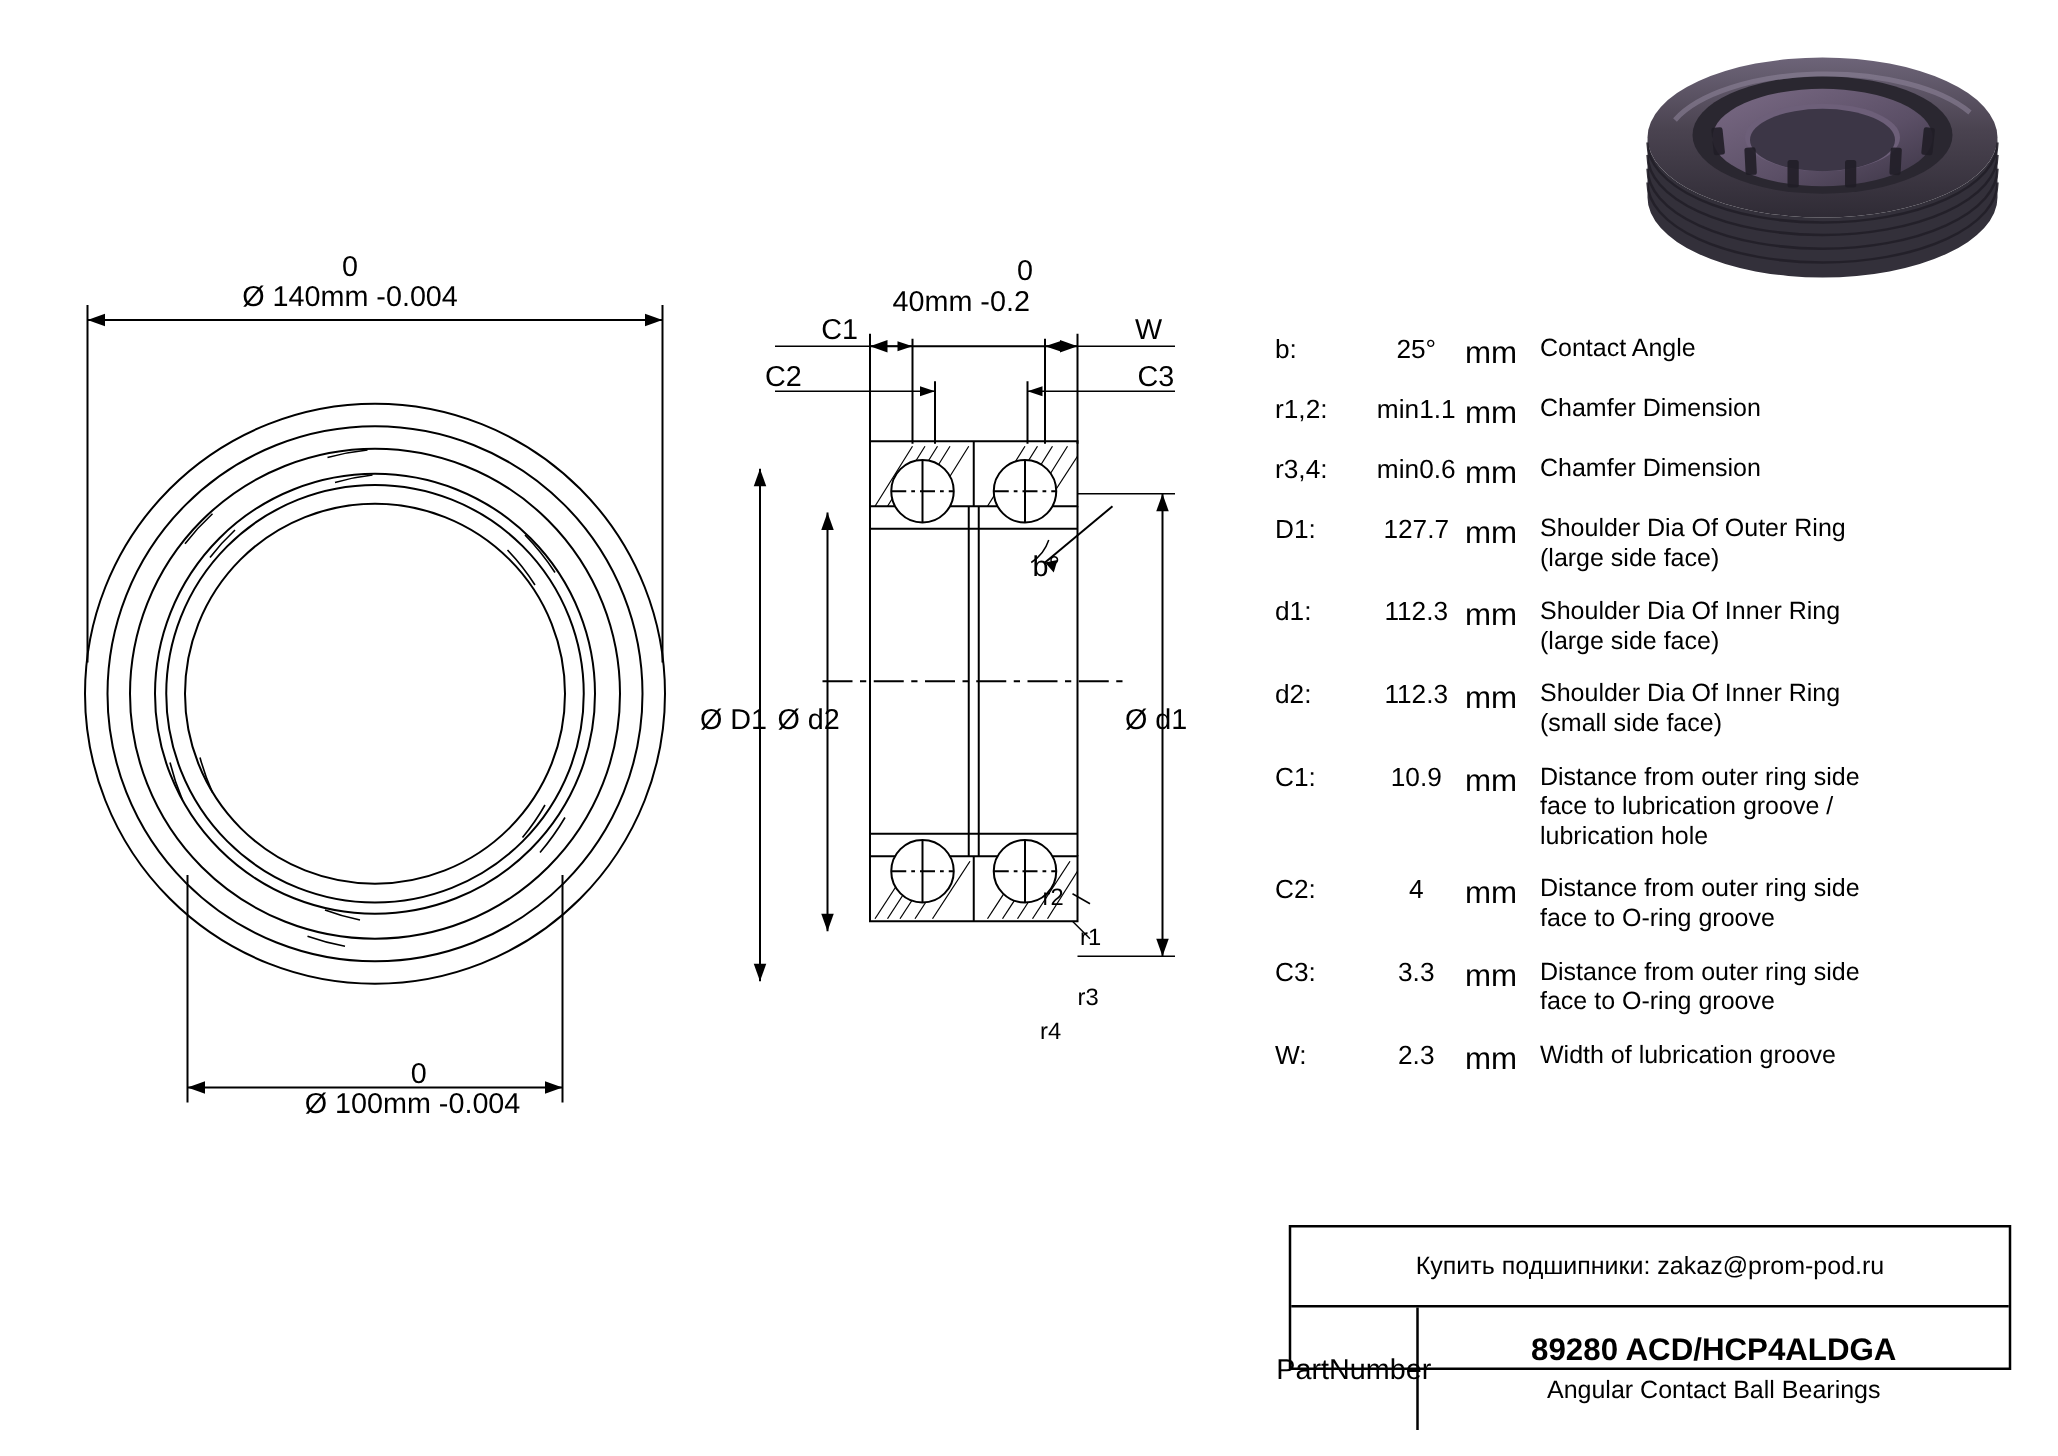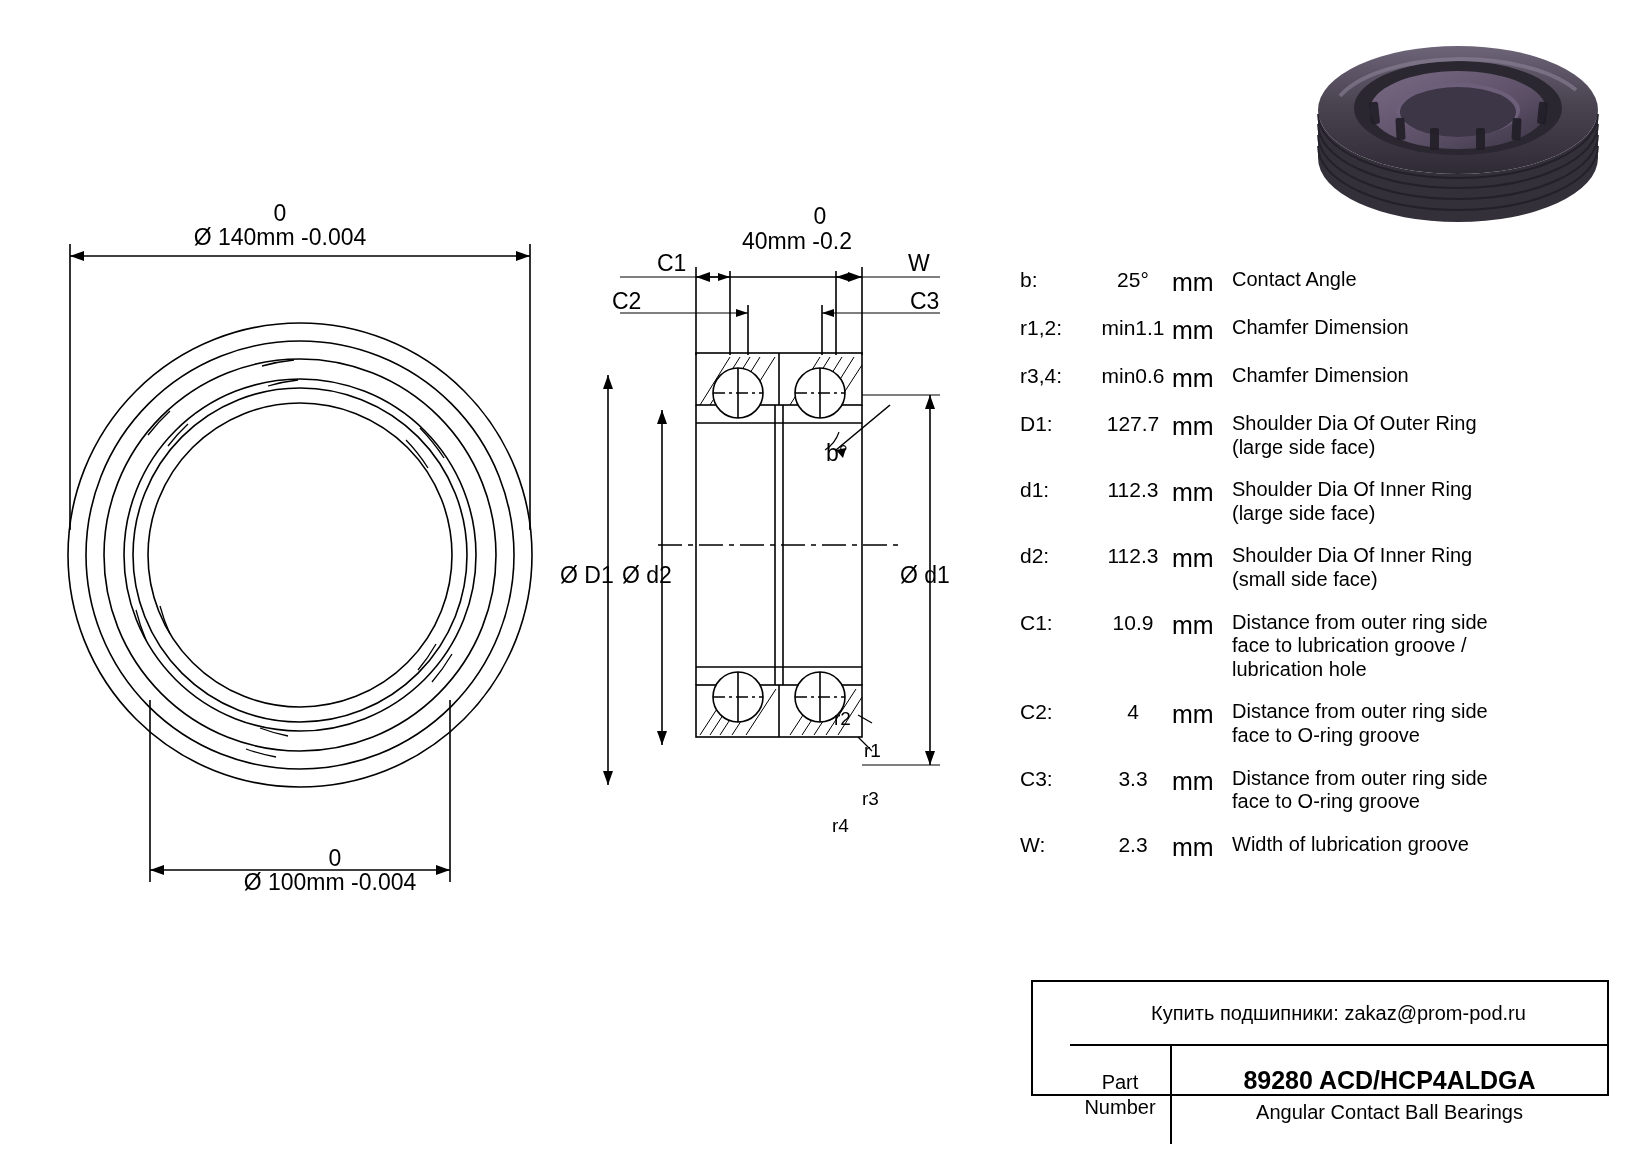--- a/index.html
+++ b/index.html
@@ -15,25 +15,25 @@
 
   
   .spec{position:absolute;left:1020px;top:268px;width:600px;}
   .spec-row{display:flex;align-items:flex-start;margin-bottom:19px;}
   .spec-key{width:74px;font-size:21px;text-align:left;}
   .spec-val{width:78px;font-size:21px;text-align:center;}
   .spec-unit{width:60px;font-size:25px;text-align:left;}
   .spec-desc{font-size:20px;line-height:1.18;}
 
   
-  .titleblock{position:absolute;left:1031px;top:980px;width:578px;height:116px;border:2px solid #000;box-sizing:border-box;padding-left:37px;}
+  .titleblock{position:absolute;left:1031px;top:980px;width:578px;height:116px;border:2px solid #000;box-sizing:border-box;}
   .tb-top{height:62px;border-bottom:2px solid #000;display:flex;align-items:center;justify-content:center;}
   .tb-top-text{font-size:20px;}
   .tb-bottom{height:98px;display:flex;}
-  .tb-left{width:100px;border-right:2px solid #000;display:flex;flex-direction:column;align-items:center;justify-content:center;font-size:20px;line-height:1.25;}
+  .tb-left{width:100px;border-right:2px solid #000;display:flex;flex-direction:row;align-items:center;justify-content:center;font-size:23px;line-height:1.25;}
   .tb-right{flex:1;display:flex;flex-direction:column;align-items:center;justify-content:center;}
   .tb-part{font-size:25px;font-weight:bold;margin-bottom:6px;}
   .tb-type{font-size:20px;}
 </style>
 </head>
 <body>
 
 <div class="page">
 
   <div class="abs" style="left:40px;top:230px;">
@@ -180,21 +180,21 @@
         <line x1="262" y1="150" x2="340" y2="150" stroke-width="1.1"></line>
         <line x1="262" y1="520" x2="340" y2="520" stroke-width="1.1"></line>
 
         <line x1="258" y1="470" x2="272" y2="478" stroke-width="1.2"></line>
         <line x1="258" y1="492" x2="272" y2="506" stroke-width="1.2"></line>
       </g>
     </svg>
   </div>
 
   <div class="txt dimlabel" style="left:760px;top:203px;width:120px;text-align:center;">0</div>
-  <div class="txt dimlabel" style="left:682px;top:228px;width:230px;text-align:center;">40mm -0.2</div>
+  <div class="txt dimlabel" style="left:714px;top:228px;width:230px;text-align:left;">40mm -0.2</div>
 
   <div class="txt dimlabel" style="left:615px;top:250px;margin-left:42px;">C1</div>
   <div class="txt dimlabel" style="left:612px;top:288px;">C2</div>
   <div class="txt dimlabel" style="left:908px;top:250px;">W</div>
   <div class="txt dimlabel" style="left:910px;top:288px;">C3</div>
 
   <div class="txt dimlabel" style="left:560px;top:562px;">Ø D1</div>
   <div class="txt dimlabel" style="left:622px;top:562px;">Ø d2</div>
   <div class="txt dimlabel" style="left:900px;top:562px;">Ø d1</div>
 

